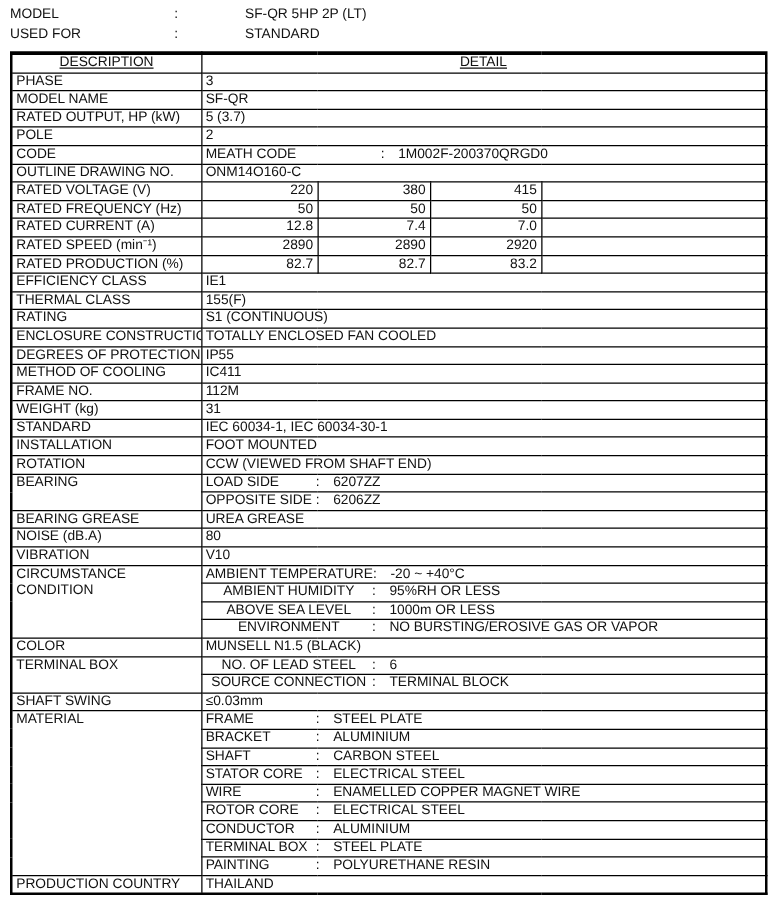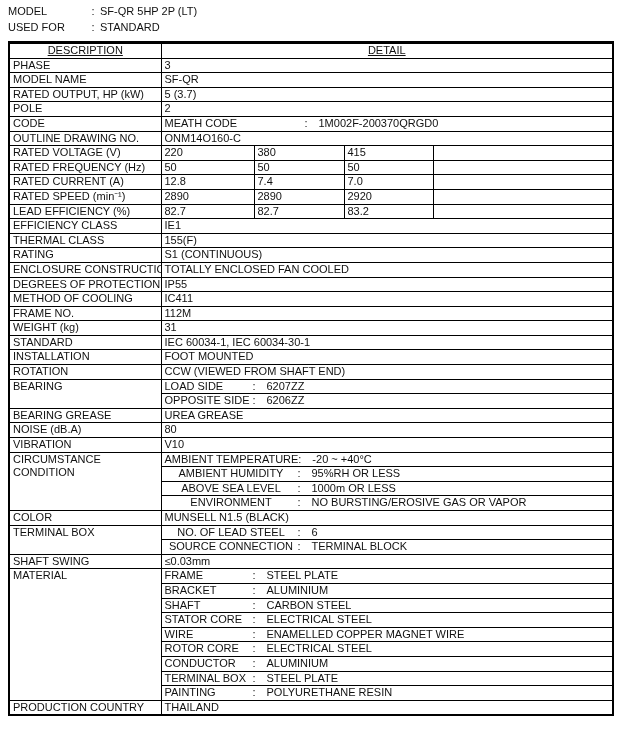--- a/index.html
+++ b/index.html
@@ -13,21 +13,21 @@
   .page { padding: 3px 7px 0 8px; }
 
   
   .doc-title {
     font-size: 14px; font-weight: bold;
     text-decoration: underline;
     letter-spacing: .2px;
     margin-bottom: 4px;
     display: inline-block;
   }
-  .meta-row { font-size: 11px; line-height: 16px; display: flex; }
+  .meta-row { font-size: 11px; line-height: 16px; display: flex; gap: 48px; }
   .meta-label { width: 78px; }
   .meta-colon { width: 14px; text-align: center; }
 
   
   table.spec {
     border-collapse: collapse;
     table-layout: fixed;
     width: 604px;
     margin-top: 6px;
     border: 2px solid #000;
@@ -39,21 +39,21 @@
     line-height: 13.6px;
     height: 14px;
     padding: 0 3px;
     white-space: nowrap;
     overflow: hidden;
     vertical-align: top;
   }
   td.hdr { text-align: center; text-decoration: underline; }
   td.desc { }
   td.groupdesc { vertical-align: top; }
-  td.valcell { text-align: left; margin-left: 32px; }
+  td.valcell { text-align: right; margin-left: 32px; }
   .subwrap { display: flex; }
   .sublabel { flex: 0 0 88px; }
   .sublabel.wide { flex: 0 0 133px; text-align: center; }
   .sublabel.xwide { flex: 0 0 140px; }
   .subcolon { flex: 0 0 12px; }
   .subvalue { padding-left: 2px; }
 </style>
 </head>
 <body>
 
@@ -137,21 +137,21 @@
           <td class="valcell"></td>
         </tr>
         <tr>
           <td class="desc">RATED SPEED (min⁻¹)</td>
           <td class="valcell">2890</td>
           <td class="valcell">2890</td>
           <td class="valcell">2920</td>
           <td class="valcell"></td>
         </tr>
         <tr>
-          <td class="desc">LEAD EFFICIENCY (%)</td>
+          <td class="desc">RATED PRODUCTION (%)</td>
           <td class="valcell">82.7</td>
           <td class="valcell">82.7</td>
           <td class="valcell">83.2</td>
           <td class="valcell"></td>
         </tr>
         <tr>
           <td class="desc">EFFICIENCY CLASS</td>
           <td colspan="4">IE1</td>
         </tr>
         <tr>

